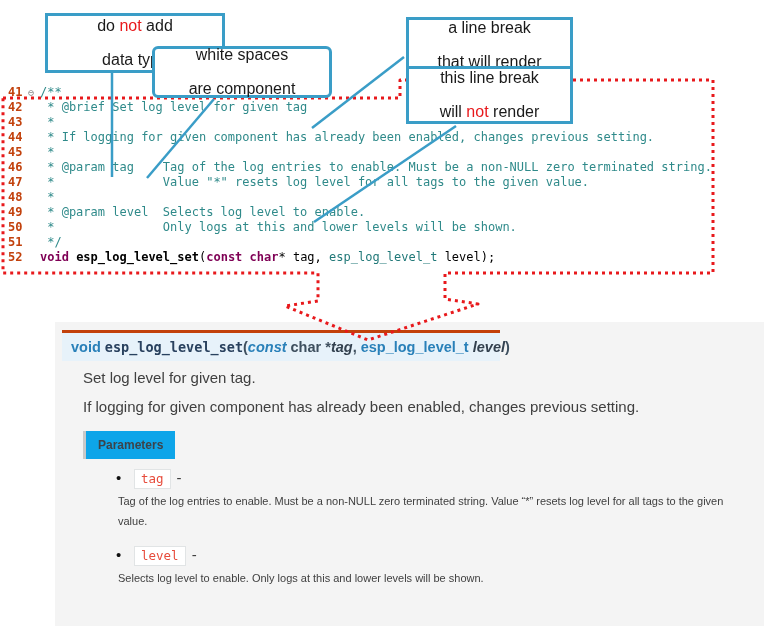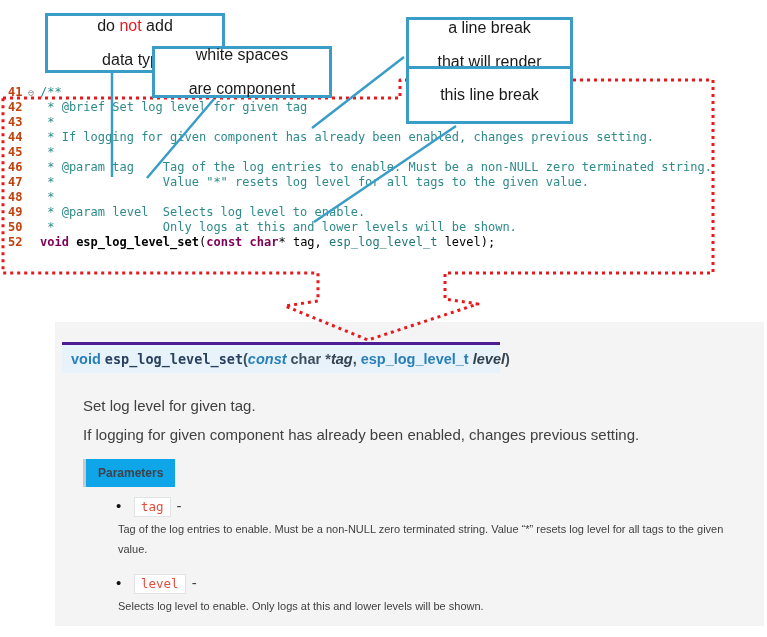--- a/index.html
+++ b/index.html
@@ -6,21 +6,21 @@
   #stage{position:relative;width:767px;height:637px;background:#ffffff;overflow:hidden;
          font-family:"Liberation Sans",sans-serif;}
 
   
   .callout{position:absolute;box-sizing:border-box;background:#ffffff;
            border:3px solid #3a9dc7;z-index:10;display:flex;flex-direction:column;
            align-items:center;justify-content:center;text-align:center;
            font-size:16px;line-height:1.35;color:#1a1a1a;gap:12px;}
   .callout .sg-red{color:#e8191c;}
   #callout-no-datatype{left:45px;top:13px;width:180px;height:60px;}
-  #callout-whitespace{left:152px;top:46px;width:180px;height:52px;}
+  #callout-whitespace{left:152px;top:46px;width:180px;height:52px;border-radius:6px;}
   #callout-br-render{left:406px;top:17px;width:167px;height:55px;}
   #callout-br-norender{left:406px;top:66px;width:167px;height:58px;}
 
   
   #overlay{position:absolute;left:0;top:0;z-index:5;pointer-events:none;}
 
   
   #editor{position:absolute;left:8px;top:85px;z-index:1;
           font-family:"DejaVu Sans Mono",monospace;font-size:12px;line-height:15px;}
   .cl{display:flex;height:15px;white-space:pre;}
@@ -29,31 +29,31 @@
   .cl .ct{white-space:pre;}
   .sg-cm{color:#2f8a8a;}
   .sg-kw{color:#7f0055;font-weight:bold;}
   .sg-fn{color:#000000;font-weight:bold;}
   .sg-ty{color:#207878;}
   .sg-pl{color:#000000;}
 
   
   #doc-panel{position:absolute;left:55px;top:322px;width:709px;height:304px;
              background:#f4f4f4;z-index:1;color:#404040;}
-  #signature{margin:20px 0 0 7px;width:420px;box-sizing:content-box;
-             background:#e7f2fa;border-top:3px solid #4c1d95;padding:6px 9px;
+  #signature{margin:8px 0 0 7px;width:420px;box-sizing:content-box;
+             background:#e7f2fa;border-top:3px solid #c2410c;padding:6px 9px;
              font-size:14.5px;white-space:nowrap;}
   #signature .sg-skw{color:#2980b9;font-weight:bold;}
   #signature .sg-skwi{color:#2980b9;font-weight:bold;font-style:italic;}
   #signature .sg-sname{font-family:"DejaVu Sans Mono",monospace;font-weight:bold;
                        color:#29415e;font-size:13.5px;}
   #signature .sg-spl{color:#3e4f5e;font-weight:bold;}
   #signature .sg-spi{color:#33414f;font-weight:bold;font-style:italic;}
   .doc-p{margin:12px 26px 0 28px;font-size:15px;}
-  #brief{margin-top:24px;}
+  #brief{margin-top:8px;}
   #params-heading{display:inline-block;margin:16px 0 0 28px;background:#0ea5e9;
                   border-left:3px solid #c9c9c9;padding:7px 12px;
                   font-size:12px;font-weight:bold;color:#3d4349;}
   #param-list{margin:10px 0 0 0;padding:0 20px 0 63px;list-style:none;}
   #param-list li{margin:0 0 14px 0;}
   .param-head{position:relative;font-size:15px;margin-left:16px;}
   .param-head::before{content:"\2022";position:absolute;left:-18px;top:0;color:#111;}
   .param-badge{font-family:"DejaVu Sans Mono",monospace;font-size:12.5px;
                color:#e74c3c;background:#ffffff;border:1px solid #e1e4e5;
                padding:1px 6px 2px;}
@@ -69,20 +69,21 @@
       <div class="cl"><span class="ln">41</span><span class="fold">⊖</span><span class="ct"><span class="sg-cm">/**</span></span></div>
       <div class="cl"><span class="ln">42</span><span class="fold"></span><span class="ct"><span class="sg-cm"> * @brief Set log level for given tag</span></span></div>
       <div class="cl"><span class="ln">43</span><span class="fold"></span><span class="ct"><span class="sg-cm"> *</span></span></div>
       <div class="cl"><span class="ln">44</span><span class="fold"></span><span class="ct"><span class="sg-cm"> * If logging for given component has already been enabled, changes previous setting.</span></span></div>
       <div class="cl"><span class="ln">45</span><span class="fold"></span><span class="ct"><span class="sg-cm"> *</span></span></div>
       <div class="cl"><span class="ln">46</span><span class="fold"></span><span class="ct"><span class="sg-cm"> * @param tag    Tag of the log entries to enable. Must be a non-NULL zero terminated string.</span></span></div>
       <div class="cl"><span class="ln">47</span><span class="fold"></span><span class="ct"><span class="sg-cm"> *               Value "*" resets log level for all tags to the given value.</span></span></div>
       <div class="cl"><span class="ln">48</span><span class="fold"></span><span class="ct"><span class="sg-cm"> *</span></span></div>
       <div class="cl"><span class="ln">49</span><span class="fold"></span><span class="ct"><span class="sg-cm"> * @param level  Selects log level to enable.</span></span></div>
       <div class="cl"><span class="ln">50</span><span class="fold"></span><span class="ct"><span class="sg-cm"> *               Only logs at this and lower levels will be shown.</span></span></div>
+      <div class="cl"><span class="ln">51</span><span class="fold"></span><span class="ct"><span class="sg-cm"> */</span></span></div>
       <div class="cl"><span class="ln">52</span><span class="fold"></span><span class="ct"><span class="sg-kw">void</span><span class="sg-pl"> </span><span class="sg-fn">esp_log_level_set</span><span class="sg-pl">(</span><span class="sg-kw">const</span><span class="sg-pl"> </span><span class="sg-kw">char</span><span class="sg-pl">* tag, </span><span class="sg-ty">esp_log_level_t</span><span class="sg-pl"> level);</span></span></div>
     </div>
 
   <svg id="overlay" width="767" height="637" viewBox="0 0 767 637">
     <path d="M3,98 H400 V80 H713 V273 H445 V299 L478,304 L368,340 L285,306 L318,301 V273 H3 Z" fill="none" stroke="#e8191c" stroke-width="3" stroke-dasharray="3 4" stroke-linejoin="round"></path>
     <line x1="112" y1="72" x2="112" y2="177" stroke="#3a9dc7" stroke-width="2.5"></line>
     <line x1="214" y1="99" x2="147" y2="178" stroke="#3a9dc7" stroke-width="2.5"></line>
     <line x1="404" y1="57" x2="312" y2="128" stroke="#3a9dc7" stroke-width="2.5"></line>
     <line x1="456" y1="126" x2="314" y2="222" stroke="#3a9dc7" stroke-width="2.5"></line>
   </svg>
@@ -94,20 +95,21 @@
   <div class="callout" id="callout-whitespace">
     <div><span>white spaces</span></div>
     <div><span>are  component</span></div>
   </div>
   <div class="callout" id="callout-br-render">
     <div><span>a line break</span></div>
     <div><span>that will render</span></div>
   </div>
   <div class="callout" id="callout-br-norender">
     <div><span>this line break</span></div>
+    <div><span>will </span><span class="sg-red">not</span><span> render</span></div>
   </div>
 
   <div id="doc-panel">
     <div id="signature"><span class="sg-skw">void </span><span class="sg-sname">esp_log_level_set</span><span class="sg-spl">(</span><span class="sg-skwi">const</span><span class="sg-spl">  char </span><span class="sg-spl">*</span><span class="sg-spi">tag</span><span class="sg-spl">, </span><span class="sg-skw">esp_log_level_t </span><span class="sg-spi">level</span><span class="sg-spl">)</span></div>
     <p class="doc-p" id="brief">Set log level for given tag.</p>
     <p class="doc-p">If logging for given component has already been enabled, changes previous setting.</p>
     <div id="params-heading">Parameters</div>
     <ul id="param-list">
       <li>
         <div class="param-head">

